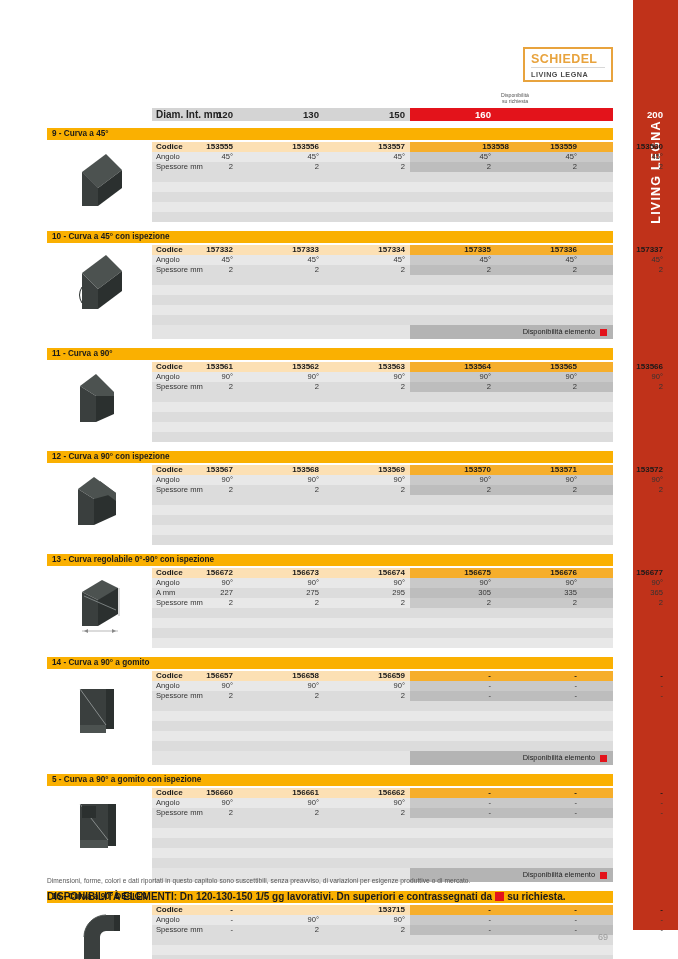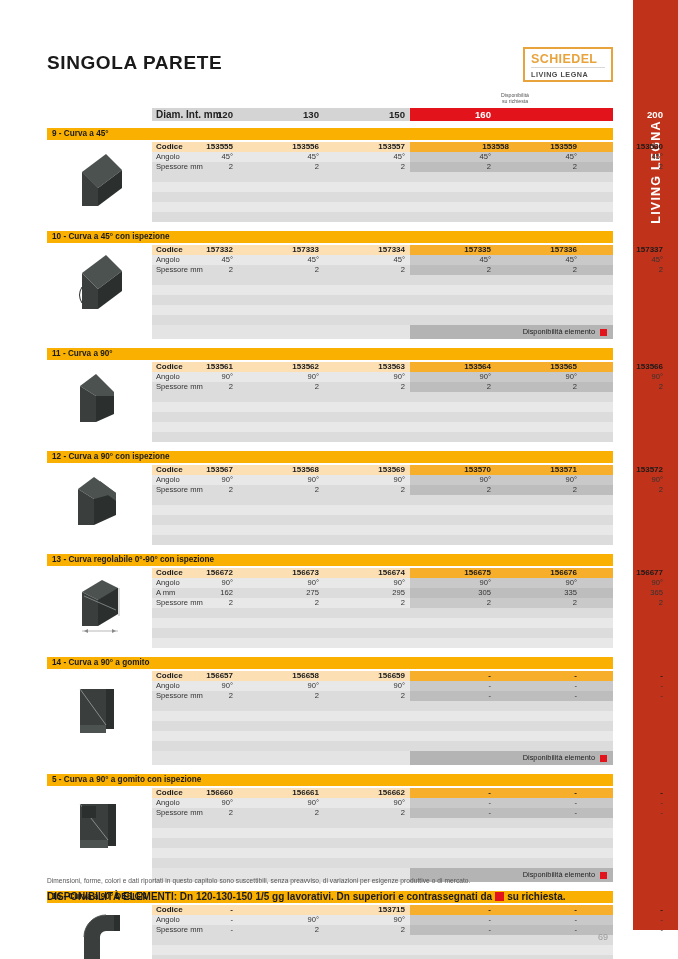--- a/index.html
+++ b/index.html
@@ -144,21 +144,20 @@
 </style>
 </head>
 <body>
 
 <div class="page">
 
   <div class="sidebar" style="background: rgb(192, 50, 26);">
     <div class="sidebar-label">LIVING LEGNA</div>
   </div>
 
-  <div class="page-title">SINGOLA PARETE</div>
 
 
   <div class="brand-box">
     <div class="brand-name">SCHIEDEL</div>
     <div class="brand-rule"></div>
     <div class="brand-sub">LIVING LEGNA</div>
   </div>
 
   <div class="req-note">
     <div>Disponibilità</div>
@@ -472,21 +471,21 @@
           <div class="cell" style="left: 191px; width: 86px;">90°</div>
           <div class="cell" style="left: 277px; width: 86px;">90°</div>
           <div class="cell" style="left: 363px; width: 86px;">90°</div>
           <div class="cell" style="left: 449px; width: 86px;">90°</div>
           <div class="cell" style="left: 535px; width: 86px;">90°</div>
         </div>
         <div class="row spec" style="position: absolute; left: 0px; top: 34px;">
           <div class="bandL"></div>
           <div class="bandR"></div>
           <div class="lbl">A mm</div>
-          <div class="cell" style="left: 105px; width: 86px;">162</div>
+          <div class="cell" style="left: 105px; width: 86px;">227</div>
           <div class="cell" style="left: 191px; width: 86px;">275</div>
           <div class="cell" style="left: 277px; width: 86px;">295</div>
           <div class="cell" style="left: 363px; width: 86px;">305</div>
           <div class="cell" style="left: 449px; width: 86px;">335</div>
           <div class="cell" style="left: 535px; width: 86px;">365</div>
         </div>
         <div class="row specalt" style="position: absolute; left: 0px; top: 44px;">
           <div class="bandL"></div>
           <div class="bandR"></div>
           <div class="lbl">Spessore  mm</div>

